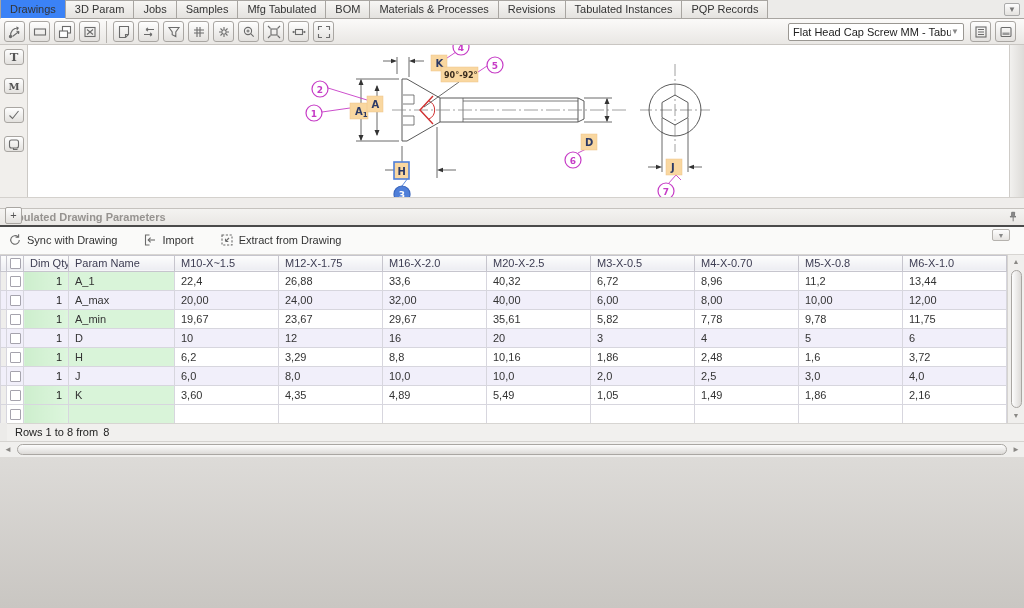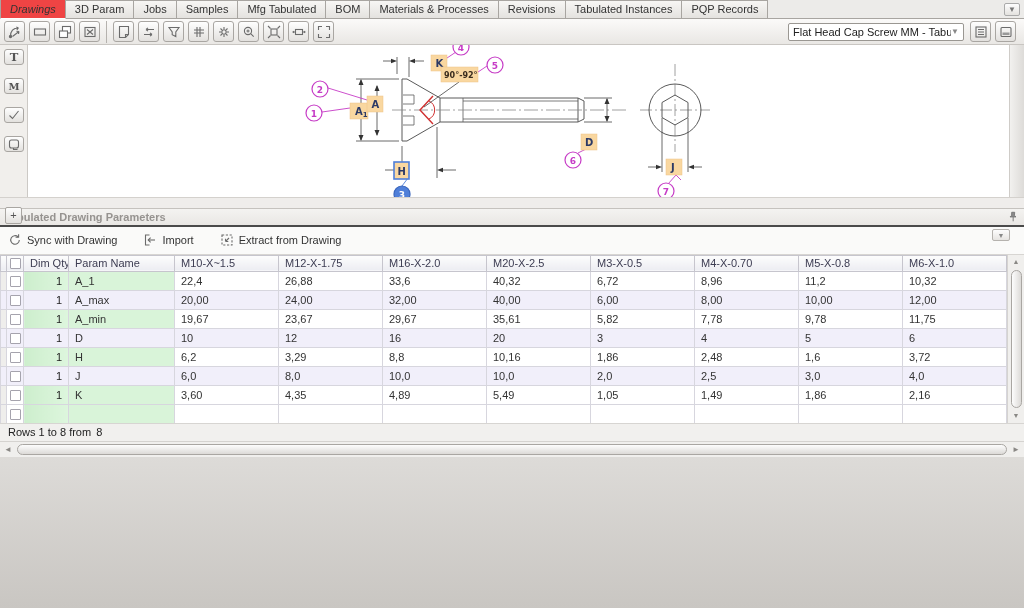--- a/index.html
+++ b/index.html
@@ -3,21 +3,21 @@
 <meta charset="utf-8">
 <style>
   * { margin:0; padding:0; box-sizing:border-box; }
   html,body { width:1024px; height:608px; overflow:hidden; }
   body { font-family:"Liberation Sans","DejaVu Sans",sans-serif; font-size:11px; color:#333; background:#ecebe9; }
   .app { width:1024px; height:608px; display:flex; flex-direction:column; background:#ecebe9; }
 
   
   .tabbar { height:19px; display:flex; align-items:flex-end; background:#ecebe9; border-bottom:1px solid #a8a5a1; position:relative; }
   .tab { padding:2px 9px 3px 9px; border:1px solid #a8a5a1; border-bottom:none; background:linear-gradient(#f7f6f4,#e4e2df); margin-right:-1px; color:#333; cursor:default; white-space:nowrap; }
-  .tab.active { background:#ef4444; position:relative; padding-top:3px; margin-bottom:-1px; border-bottom:1px solid #fff;font-style:italic; }
+  .tab.active { background:#3b82f6; position:relative; padding-top:3px; margin-bottom:-1px; border-bottom:1px solid #fff; }
   .tab-overflow { position:absolute; right:4px; top:3px; width:16px; height:13px; border:1px solid #aaa; border-radius:2px; background:linear-gradient(#fdfdfd,#e4e2df); color:#777; font-size:8px; text-align:center; line-height:12px; }
 
   
   .toolbar { height:26px; display:flex; align-items:center; background:linear-gradient(#fbfaf9,#e9e7e4); border-bottom:1px solid #c9c6c2; padding:0 4px; }
   .tbtn { width:21px; height:21px; border:1px solid #a9a6a2; border-radius:3px; background:linear-gradient(#fefefe,#e3e1de); display:flex; align-items:center; justify-content:center; margin-right:4px; }
   .tsep { width:1px; height:22px; background:#b5b2ae; margin:0 6px 0 2px; }
   .tspacer { flex:1; }
   .selectbox { width:176px; height:18px; border:1px solid #9a9792; border-radius:2px; background:#fff; display:flex; align-items:center; padding:0 4px; margin-right:6px; }
   .selectbox .val { flex:1; white-space:nowrap; overflow:hidden; color:#222; }
   .selectbox .arr { color:#888; font-size:8px; }
@@ -50,21 +50,21 @@
   .ptable tr.alt td { background:#f1effa; }
   .ptable td.ind { background:#efeeec; padding:0; }
   .ptable td.chk { text-align:center; padding:0; }
   .ptable td.qty { background:linear-gradient(90deg,#cdeecd,#ddf6dd); text-align:right; color:#222; }
   .ptable td.pname { background:#d9f4d9; }
   .cbx { display:inline-block; width:11px; height:11px; border:1px solid #a5a3ad; background:#fff; vertical-align:middle; border-radius:1px; }
   .vscroll { position:absolute; right:0; top:0; bottom:0; width:17px; background:#f0efed; border-left:1px solid #d5d3d0; display:flex; flex-direction:column; align-items:center; }
   .varr { color:#8a8885; font-size:7px; height:14px; line-height:14px; }
   .vthumb { flex:1; width:11px; background:linear-gradient(90deg,#fdfdfd,#dcdad7); border:1px solid #a9a6a2; border-radius:6px; margin:1px 0; }
 
-  .panel-status { height:18px; background:#f1f0ee; border-top:1px solid #d7d5d2; display:flex; align-items:center; padding:0 8px; color:#222; }
+  .panel-status { height:18px; background:#f1f0ee; border-top:1px solid #d7d5d2; display:flex; align-items:center; padding:0 8px; color:#222;margin-left:7px; }
   .panel-status b { font-weight:normal; margin-left:5px; }
   .hscroll { height:16px; background:#f0efed; border-top:1px solid #d5d3d0; display:flex; align-items:center; }
   .harr { width:16px; text-align:center; color:#8a8885; font-size:8px; }
   .hthumb { flex:1; height:11px; background:linear-gradient(#fdfdfd,#dcdad7); border:1px solid #a9a6a2; border-radius:6px; margin:0 1px; }
   .winbottom { flex:1; background:linear-gradient(#dddbd8,#c9c6c2); }
 
   svg.icon { display:block; }
   svg.icon path, svg.icon rect, svg.icon circle { stroke:#6b6b6b; fill:none; stroke-width:1.1; }
   text { user-select:none; }
 </style>
@@ -422,21 +422,21 @@
             <td class="chk"><span class="cbx"></span></td>
             <td class="qty">1</td>
             <td class="pname">A_1</td>
             <td>22,4</td>
             <td>26,88</td>
             <td>33,6</td>
             <td>40,32</td>
             <td>6,72</td>
             <td>8,96</td>
             <td>11,2</td>
-            <td>10,32</td>
+            <td>13,44</td>
           </tr>
           <tr class="alt">
             <td class="ind"></td>
             <td class="chk"><span class="cbx"></span></td>
             <td class="qty">1</td>
             <td class="pname">A_max</td>
             <td>20,00</td>
             <td>24,00</td>
             <td>32,00</td>
             <td>40,00</td>

